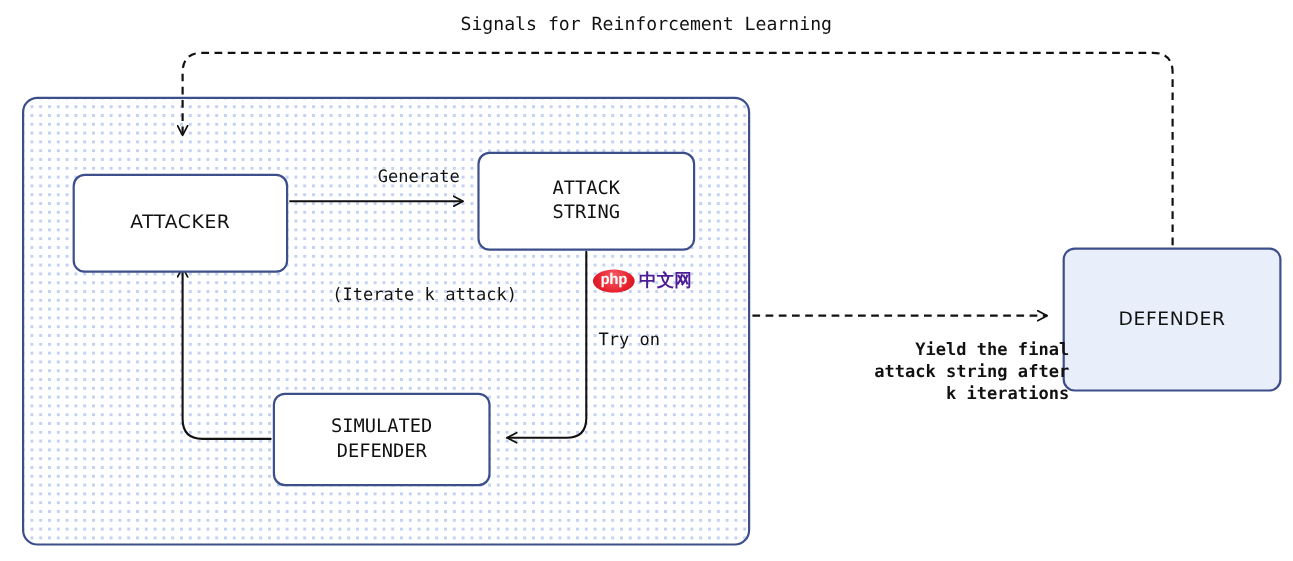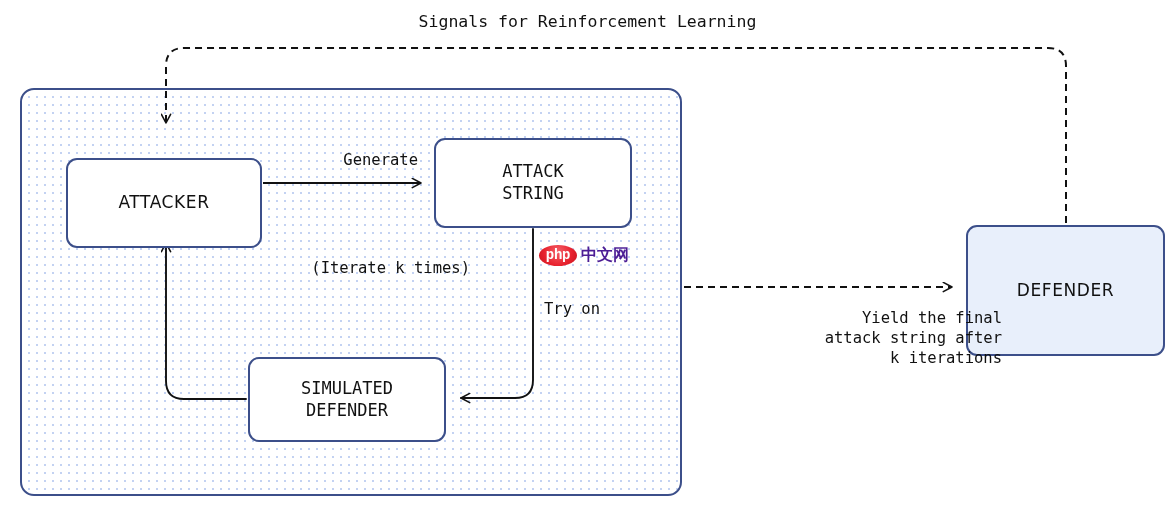--- a/index.html
+++ b/index.html
@@ -87,21 +87,21 @@
     font-size: 15.5px;
     color: #111111;
     white-space: pre-line;
     line-height: 1.3;
     text-align: right;
   }
   #label-generate { left: 263px; top: 150px; width: 155px; }
   #label-iterate  { left: 230px; top: 258px; width: 240px; }
   #label-feedback { left: 85px;  top: 289px; width: 170px; }
   #label-tryon    { left: 460px; top: 299px; width: 140px; }
-  #label-yield    { left: 712px; top: 308px; width: 290px; }
+  #label-yield    { left: 682px; top: 308px; width: 290px; font-weight: bold; }
 
   
   #wires {
     position: absolute;
     left: 0;
     top: 0;
     width: 1175px;
     height: 510px;
     pointer-events: none;
   }
@@ -173,21 +173,21 @@
   <div class="node node-mono" id="node-attack-string">ATTACK
 STRING</div>
 
   <div class="node node-mono" id="node-sim-defender">SIMULATED
 DEFENDER</div>
 
   <div class="node node-sans" id="node-defender">DEFENDER</div>
 
   <div class="label" id="label-generate">Generate</div>
 
-  <div class="label" id="label-iterate">(Iterate k times)</div>
+  <div class="label" id="label-iterate">(Iterate k attack)</div>
 
 
   <div class="label" id="label-tryon">Try on</div>
 
   <div class="label" id="label-yield">Yield the final
 attack string after
 k iterations</div>
 
   <div id="watermark">
     <span class="php-badge">php</span>

